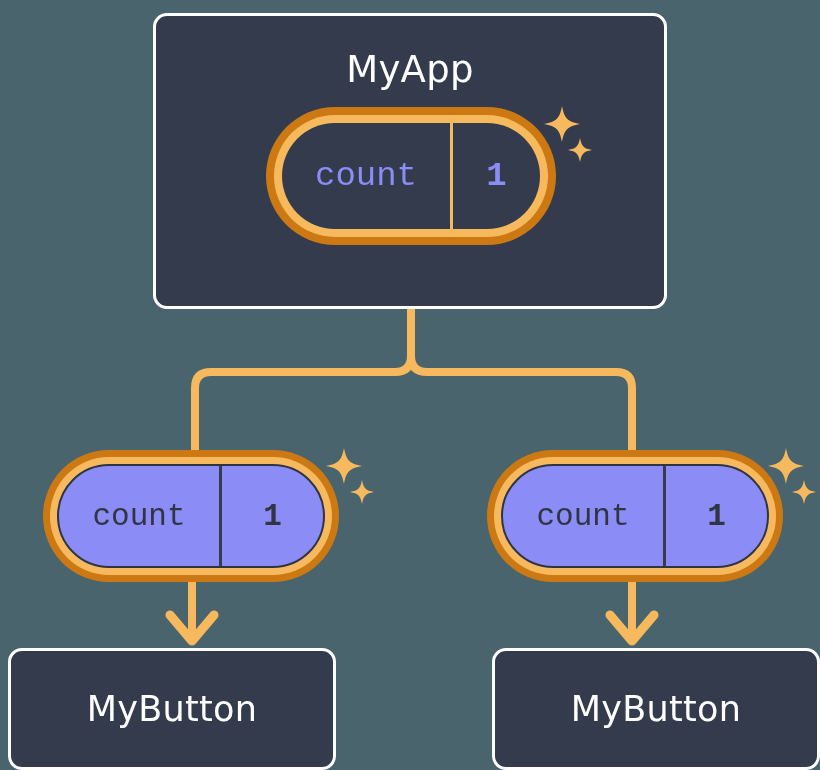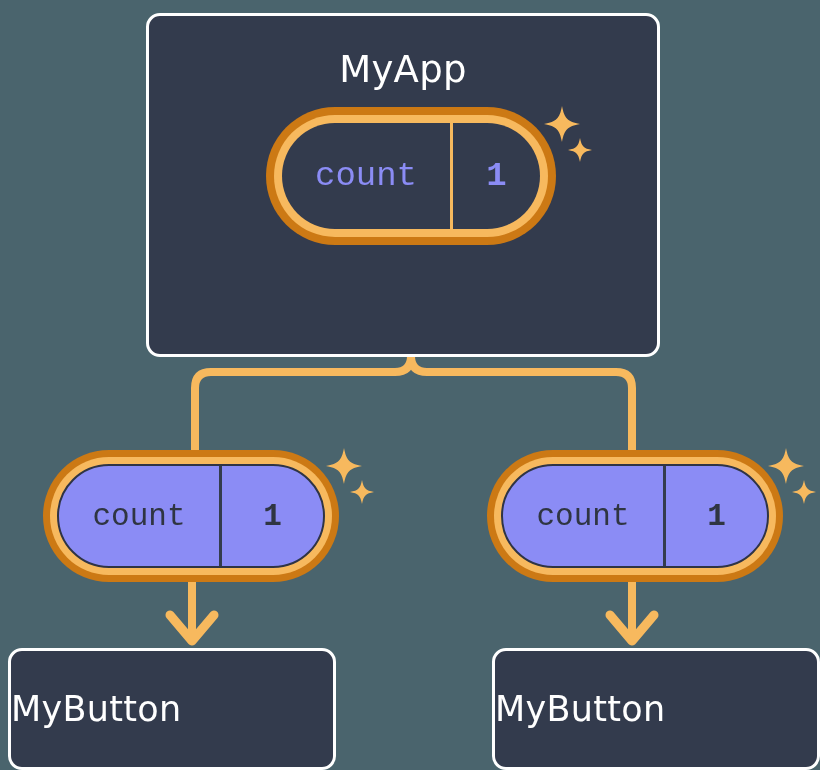--- a/index.html
+++ b/index.html
@@ -42,36 +42,37 @@
   .comp-title {
     color: #ffffff;
     font-family: "DejaVu Sans", sans-serif;
     font-weight: 400;
     letter-spacing: 0.3px;
     text-align: center;
     white-space: nowrap;
   }
 
   #app-box {
-    left: 146px;
+    left: 153px;
     top: 13px;
     width: 514px;
-    height: 344px;
+    height: 296px;
   }
   #app-box .comp-title {
     font-size: 37px;
     line-height: 1;
     margin-top: 35px;
   }
 
   .button-box {
     width: 328px;
     height: 122px;
     display: flex;
     align-items: center;
+    justify-content: center;
   }
   #button-box-left  { left: 8px;   top: 648px; }
   #button-box-right { left: 492px; top: 648px; }
   .button-box .comp-title { font-size: 35px; line-height: 1; }
   
   .pill-outer {
     position: absolute;
     box-sizing: border-box;
     border-radius: 999px;
     background: #cc7914;

